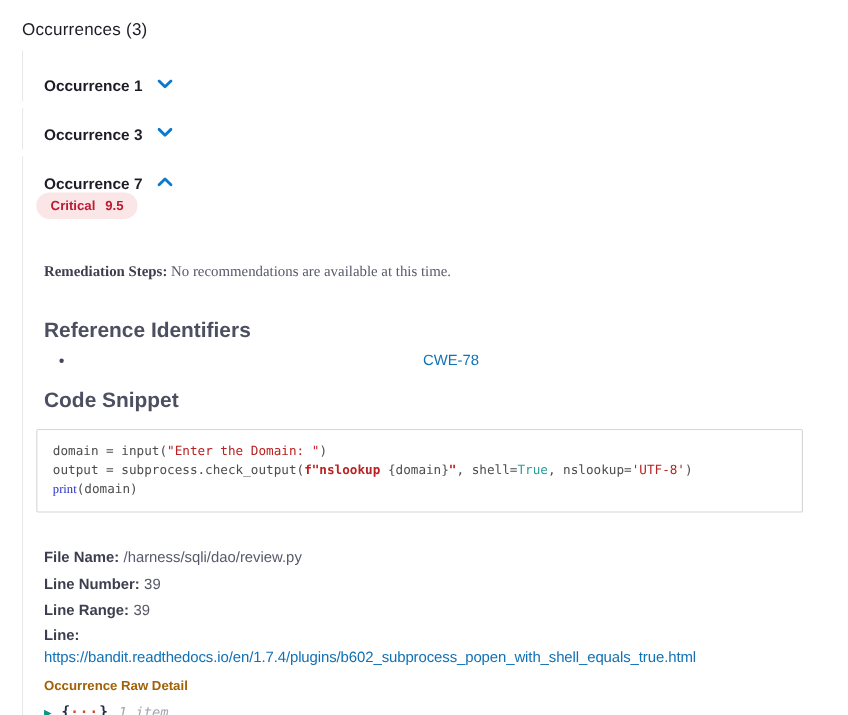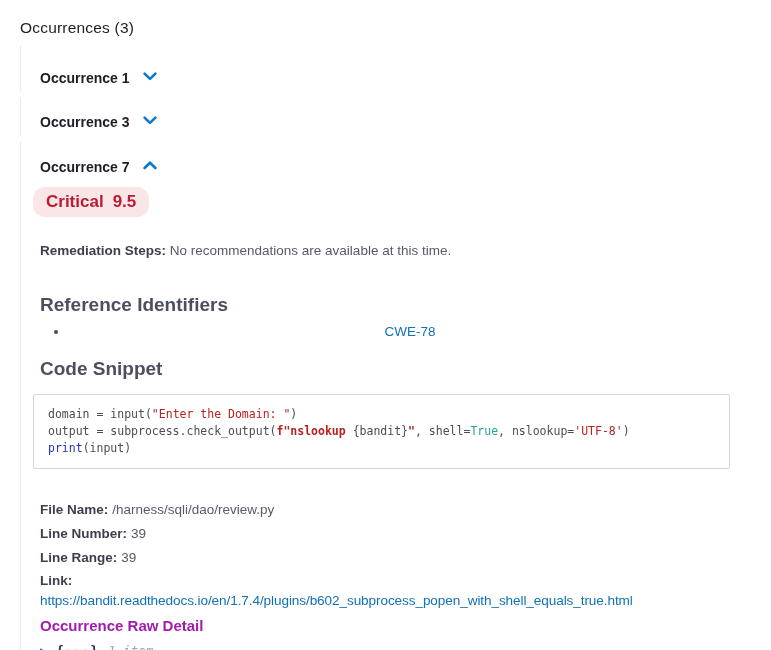--- a/index.html
+++ b/index.html
@@ -21,26 +21,26 @@
   .panel-1 { padding-top:24px; padding-bottom:6px; }
   .panel-2 { padding-top:16px; padding-bottom:6px; }
   .panel-3 { padding-top:17px; padding-bottom:40px; }
   .occ-header { display:flex; align-items:flex-start; gap:13px; cursor:pointer; width:fit-content; }
   .occ-label { font-size:14px; font-weight:700; color:#1c1d26; }
   .chevron { display:inline-flex; margin-top:2px; }
 
   .badge {
     display:inline-flex; align-items:center; gap:9px;
     background:var(--critical-bg); color:var(--critical-red);
-    font-size:17px; font-weight:700;
+    font-size:12px; font-weight:700;
     border-radius:12px; padding:5px 13px;
-    margin-top:12px; margin-left:-7px;text-align:center;
+    margin-top:0; margin-left:-7px;text-align:center;
   }
 
-  .remediation { margin-top:26px; font-size:13.5px; color:#575a6a; line-height:15px; }
+  .remediation { margin-top:40px; font-size:13.5px; color:#575a6a; line-height:15px;font-family:Liberation Serif, serif; }
   .remediation .lbl { font-weight:700; color:#3d3f4e; }
 
   .section-heading { margin-top:39px; font-size:19px; font-weight:700; color:#4c4f60; line-height:15px; }
 
   ul.ref-list { margin-top:12px; padding-left:29px; list-style:disc;text-align:center; }
   ul.ref-list li { font-size:13.5px; color:#44485a; line-height:15px; }
   ul.ref-list a { color:var(--link-blue); text-decoration:none; }
 
   .heading-code { margin-top:22px; }
 
@@ -53,34 +53,34 @@
   }
   .code-line {
     font-family:"DejaVu Sans Mono", monospace;
     font-size:11.5px; line-height:17px;
     white-space:pre;
   }
   .tok-plain   { color:#4d4d4f; }
   .tok-str     { color:var(--code-string); }
   .tok-strb    { color:var(--code-string); font-weight:700; }
   .tok-kw      { color:var(--code-keyword); }
-  .tok-builtin { color:var(--code-builtin); }
+  .tok-builtin { color:var(--code-builtin);font-family:Liberation Serif, serif; }
 
   .fields { margin-top:29px; }
   .field-row { font-size:13.5px; line-height:24px; color:#575a6a; }
   .field-row .lbl { font-weight:700; color:#3d3f4e; }
   .field-row .val { margin-left:4px; }
 
   .link-block { margin-top:1px; }
   .link-label { font-size:13.5px; font-weight:700; color:#3d3f4e; line-height:20px; display:block; }
   .link-url {
     font-size:13.6px; color:var(--link-blue); line-height:19px;
     text-decoration:none; display:inline-block; letter-spacing:-0.1px;
   }
-  .raw-heading { margin-top:6px; font-size:15px; font-weight:700; color:#a21caf; line-height:20px; }
+  .raw-heading { margin-top:6px; font-size:12px; font-weight:700; color:#a16207; line-height:20px; }
 
   .json-row { display:flex; align-items:center; margin-top:7px; }
   .json-toggle { color:var(--json-teal); font-size:9px; line-height:14px; cursor:pointer; }
   .json-collapsed {
     margin-left:9px; cursor:pointer;
     font-family:"DejaVu Sans Mono", monospace; font-size:13px; font-weight:700;
   }
   .json-brace { color:#232c47; }
   .json-dots  { color:var(--json-dots); letter-spacing:1px; position:relative; top:-3px; }
   .json-count {
@@ -143,39 +143,39 @@
       <ul class="ref-list">
         <li>
           <a href="#">CWE-78</a>
         </li>
       </ul>
 
       <div class="section-heading heading-code">Code Snippet</div>
       <div class="codebox">
         <div>
             <div class="code-line"><span class="tok-plain">domain = input(</span><span class="tok-str">"Enter the Domain: "</span><span class="tok-plain">)</span></div>
-            <div class="code-line"><span class="tok-plain">output = subprocess.check_output(</span><span class="tok-strb">f"nslookup </span><span class="tok-plain">{bandit}</span><span class="tok-strb">"</span><span class="tok-plain">, shell=</span><span class="tok-kw">True</span><span class="tok-plain">, nslookup=</span><span class="tok-str">'UTF-8'</span><span class="tok-plain">)</span></div>
-            <div class="code-line"><span class="tok-builtin">print</span><span class="tok-plain">(input)</span></div>
+            <div class="code-line"><span class="tok-plain">output = subprocess.check_output(</span><span class="tok-strb">f"nslookup </span><span class="tok-plain">{domain}</span><span class="tok-strb">"</span><span class="tok-plain">, shell=</span><span class="tok-kw">True</span><span class="tok-plain">, nslookup=</span><span class="tok-str">'UTF-8'</span><span class="tok-plain">)</span></div>
+            <div class="code-line"><span class="tok-builtin">print</span><span class="tok-plain">(domain)</span></div>
           </div>
       </div>
 
       <div class="fields">
         <div class="field-row">
           <span class="lbl">File Name:</span><span class="val">/harness/sqli/dao/review.py</span>
         </div>
         <div class="field-row">
           <span class="lbl">Line Number:</span><span class="val">39</span>
         </div>
         <div class="field-row">
           <span class="lbl">Line Range:</span><span class="val">39</span>
         </div>
       </div>
 
       <div class="link-block">
-        <span class="link-label">Link:</span>
+        <span class="link-label">Line:</span>
         <a href="#" class="link-url">https://bandit.readthedocs.io/en/1.7.4/plugins/b602_subprocess_popen_with_shell_equals_true.html</a>
       </div>
 
       <div class="raw-heading">Occurrence Raw Detail</div>
 
       <div class="json-row">
         <span class="json-toggle">▶</span>
         <span class="json-collapsed"><span class="json-brace">{</span><span class="json-dots">...</span><span class="json-brace">}</span></span>
         <span class="json-count">1 item</span>
       </div>

